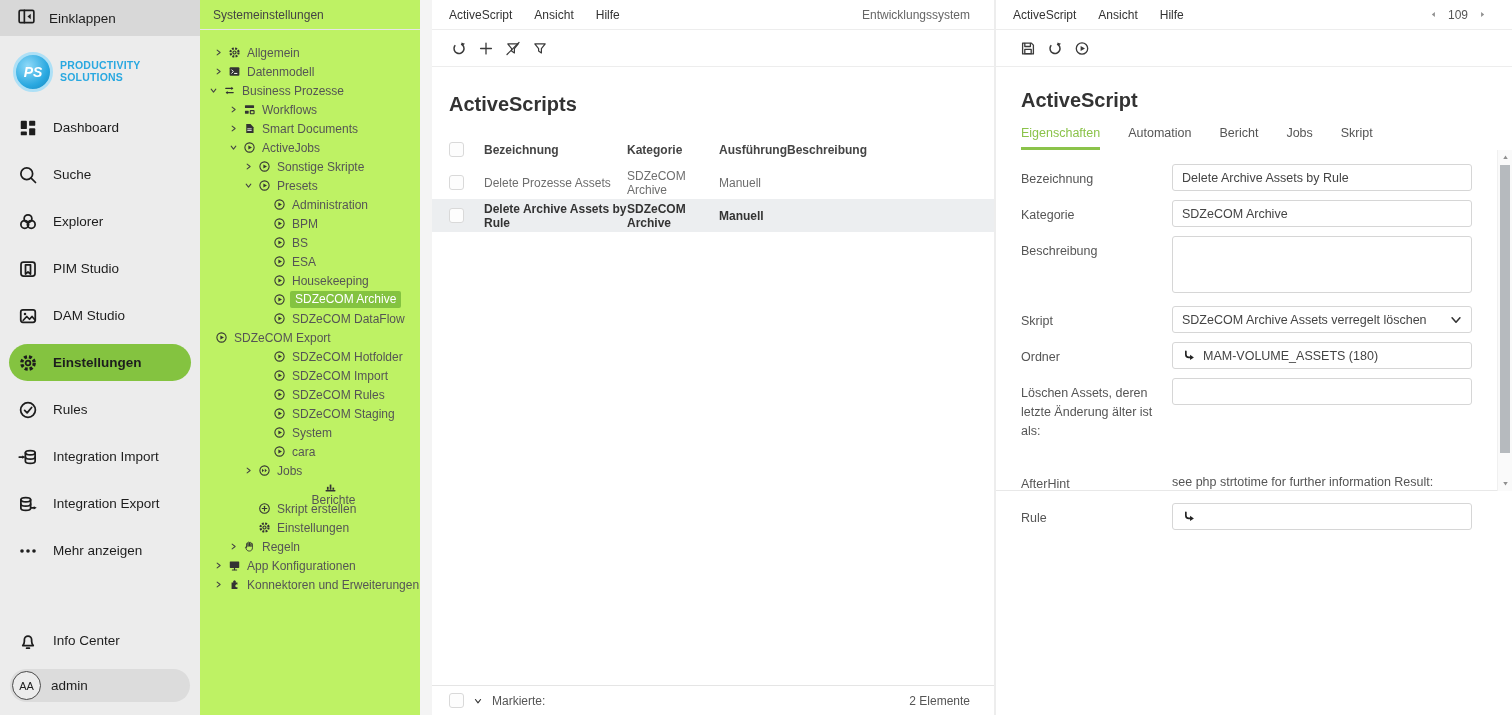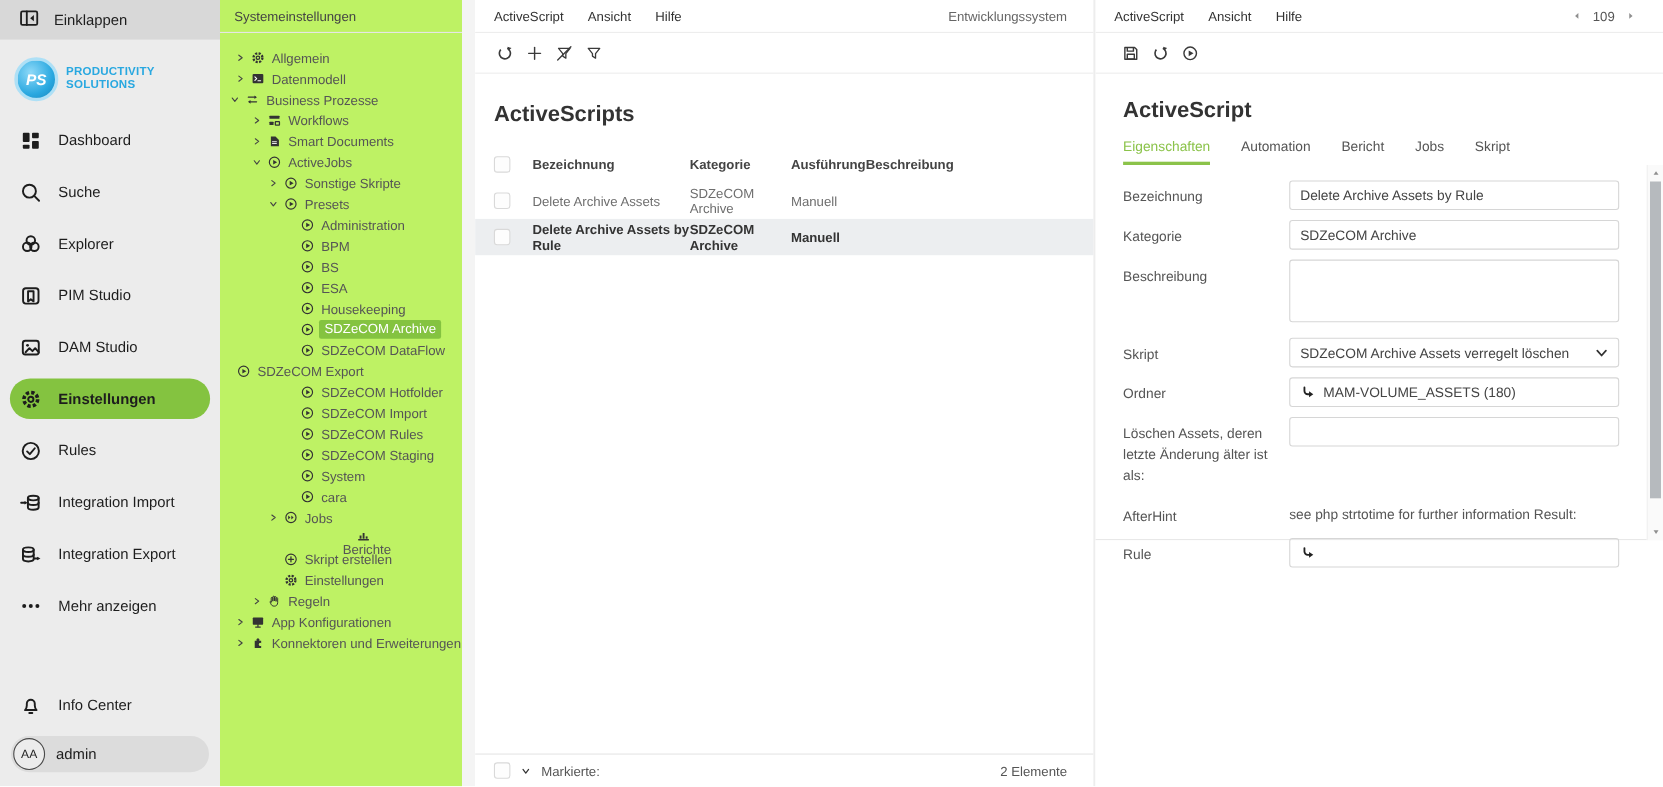--- a/index.html
+++ b/index.html
@@ -641,21 +641,21 @@
           <span class="c-bez">Bezeichnung</span>
           <span class="c-kat">Kategorie</span>
           <span class="c-aus">Ausführung</span>
           <span class="c-bes">Beschreibung</span>
         </div>
       <div>
           <div class="trow tdata">
             <span class="c-cb">
               <span class="cb"></span>
             </span>
-            <span class="c-bez">Delete Archive Assets</span>
+            <span class="c-bez">Delete Prozesse Assets</span>
             <span class="c-kat">SDZeCOM Archive</span>
             <span class="c-aus">Manuell</span>
             <span class="c-bes"></span>
           </div>
           <div class="trow tdata selected">
             <span class="c-cb">
               <span class="cb"></span>
             </span>
             <span class="c-bez">Delete Archive Assets by Rule</span>
             <span class="c-kat">SDZeCOM Archive</span>
@@ -761,21 +761,21 @@
             <span class="aico">
                 <svg width="14" height="14" viewBox="0 0 16 16" fill="none" stroke="currentColor" stroke-width="1.4" stroke-linecap="round" stroke-linejoin="round">
                   <path d="M4.4 2.6 V6.2 a3.4 3.4 0 0 0 3.4 3.4 h2" stroke-width="1.9"></path>
                   <path d="M9.2 6.6 L13.6 9.6 L9.2 12.6 Z" fill="currentColor" stroke="none"></path>
                 </svg>
               </span>
             <span>MAM-VOLUME_ASSETS (180)</span>
           </div>
         </div>
       </div>
-      <div class="frow" style="margin-bottom:14px;">
+      <div class="frow" style="margin-bottom:29px;">
         <label class="flabel">Löschen Assets, deren letzte Änderung älter ist als:</label>
         <div class="fctrl"><input class="fin" value="" style=""></div>
       </div>
       <div class="frow">
         <label class="flabel">AfterHint</label>
         <div class="fctrl">
             <div class="fstatic">see php strtotime for further information Result:</div>
           </div>
       </div>
       <div class="frow">

